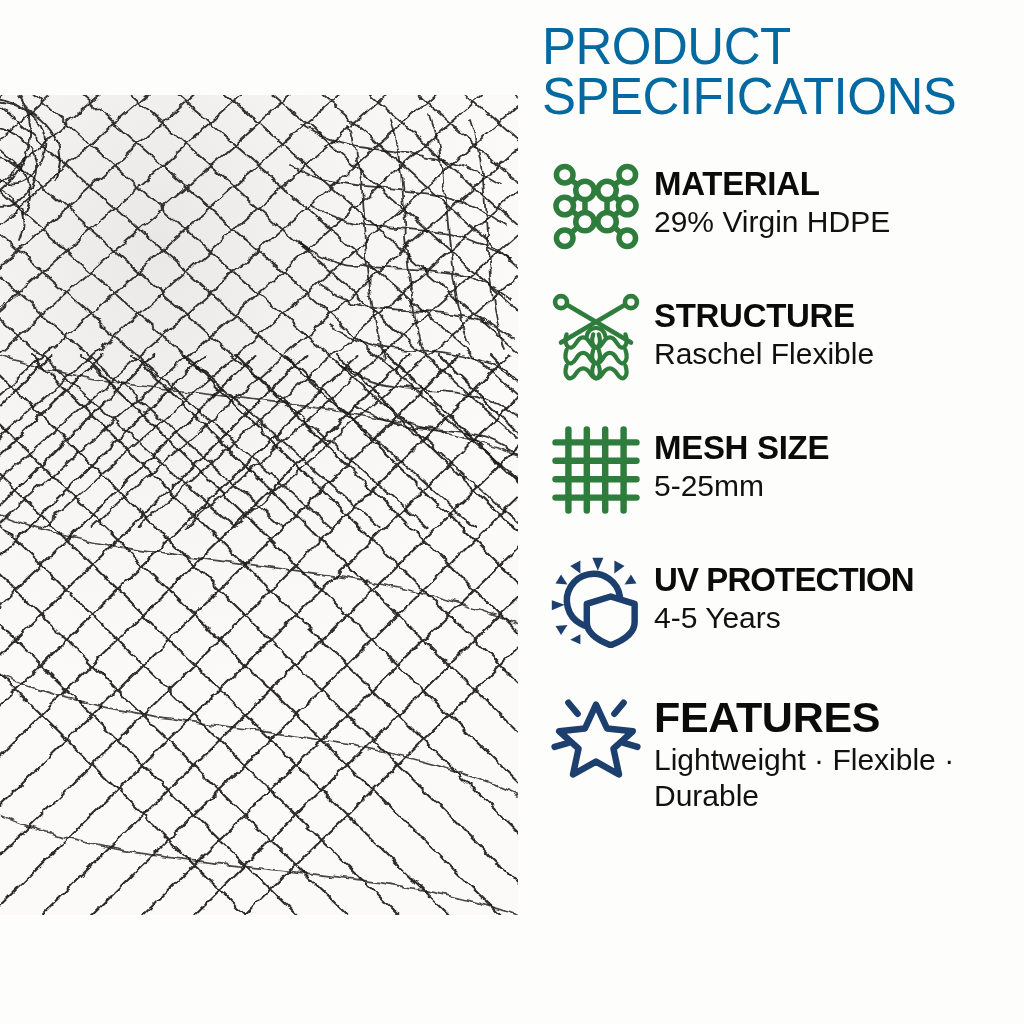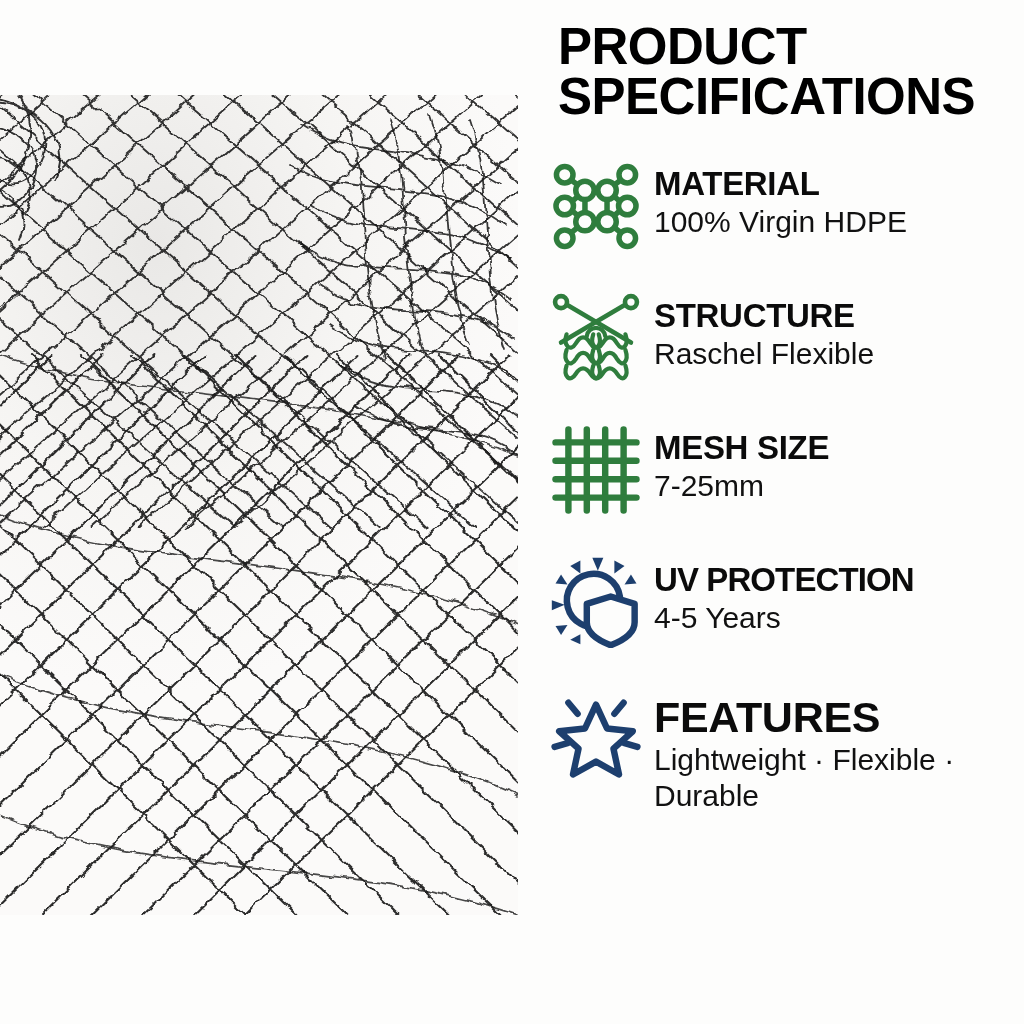--- a/index.html
+++ b/index.html
@@ -45,26 +45,26 @@
     position: absolute;
     left: 518px;
     top: 0;
     width: 506px;
     height: 1024px;
     background: #fdfdfc;
   }
 
   .title {
     position: absolute;
-    left: 40px;
+    left: 24px;
     top: 22px;
     width: 460px;
-    color: #000000;
+    color: #0369a1;
     font-size: 51px;
-    font-weight: 700;
+    font-weight: 400;
     line-height: 0.98;
     letter-spacing: -0.5px;
     text-transform: uppercase;
     white-space: pre-line;
   }
 
   .spec-list {
     position: absolute;
     left: 30px;
     top: 158px;
@@ -253,21 +253,21 @@
               <circle cx="84" cy="50" r="9.5"></circle>
               <circle cx="38" cy="67" r="10"></circle>
               <circle cx="62" cy="67" r="10"></circle>
               <circle cx="16" cy="85" r="9"></circle>
               <circle cx="84" cy="85" r="9"></circle>
             </g>
           </svg>
         </div>
         <div class="spec-text">
           <div class="spec-label">MATERIAL</div>
-          <div class="spec-value">100% Virgin HDPE</div>
+          <div class="spec-value">29% Virgin HDPE</div>
         </div>
       </div>
 
       <div class="spec-row row-structure">
         <div class="spec-icon">
           <svg width="92" height="92" viewBox="0 0 100 100">
             <g fill="none" stroke="#2f7d3d" stroke-width="5" stroke-linecap="round">
               <line x1="17" y1="13" x2="88" y2="55"></line>
               <line x1="83" y1="13" x2="12" y2="55"></line>
             </g>
@@ -306,21 +306,21 @@
               <line x1="80" y1="6" x2="80" y2="94"></line>
               <line x1="6" y1="20" x2="94" y2="20"></line>
               <line x1="6" y1="40" x2="94" y2="40"></line>
               <line x1="6" y1="60" x2="94" y2="60"></line>
               <line x1="6" y1="80" x2="94" y2="80"></line>
             </g>
           </svg>
         </div>
         <div class="spec-text">
           <div class="spec-label">MESH SIZE</div>
-          <div class="spec-value">7-25mm</div>
+          <div class="spec-value">5-25mm</div>
         </div>
       </div>
 
       <div class="spec-row row-uv">
         <div class="spec-icon">
           <svg width="92" height="92" viewBox="0 0 100 100">
 
             <g fill="#1d3f6e">
               <polygon points="46,2 58,2 52,16"></polygon>
               <polygon points="22,11 33,5 33,19"></polygon>

